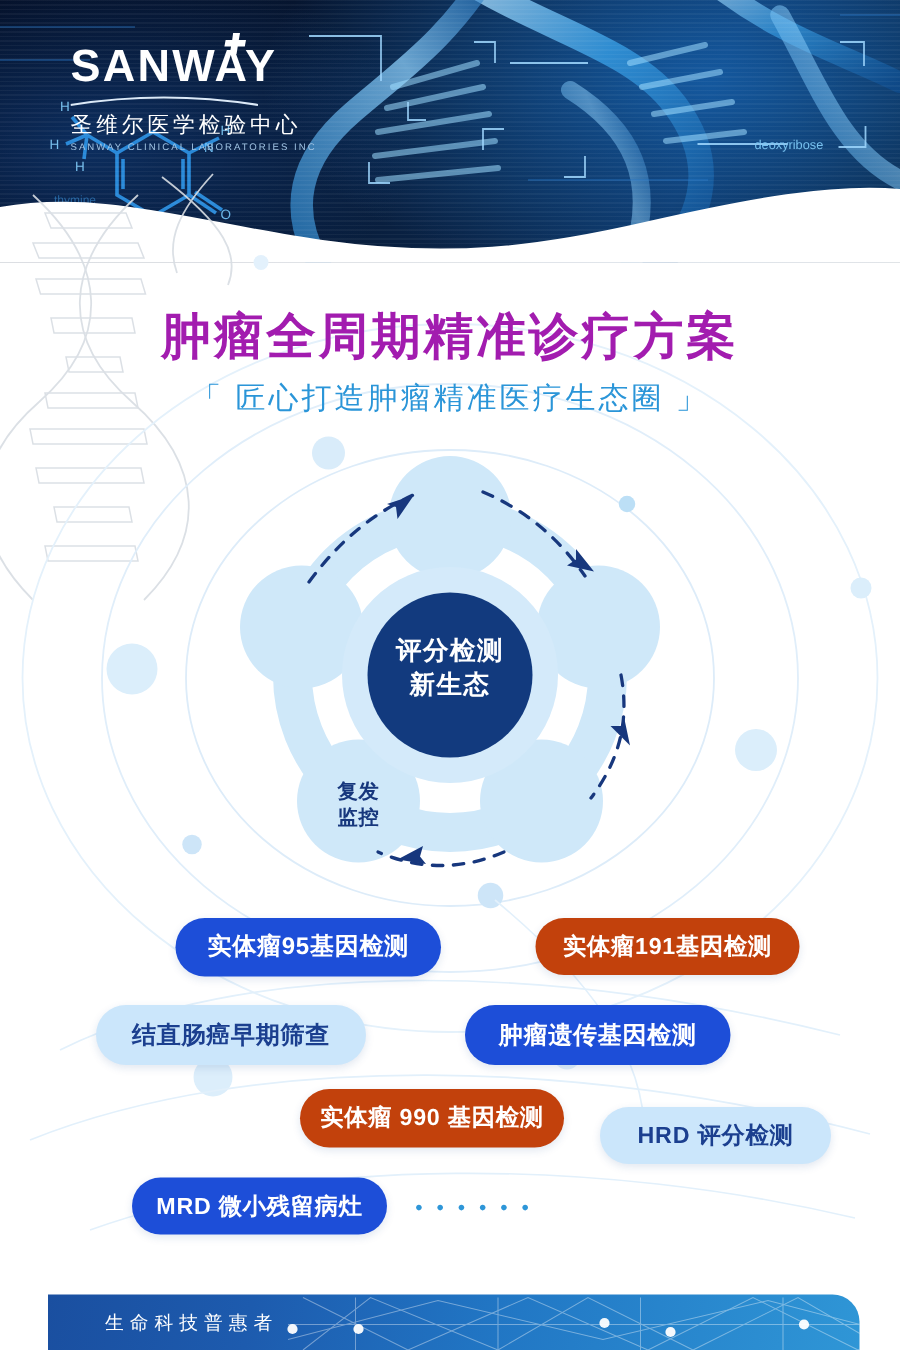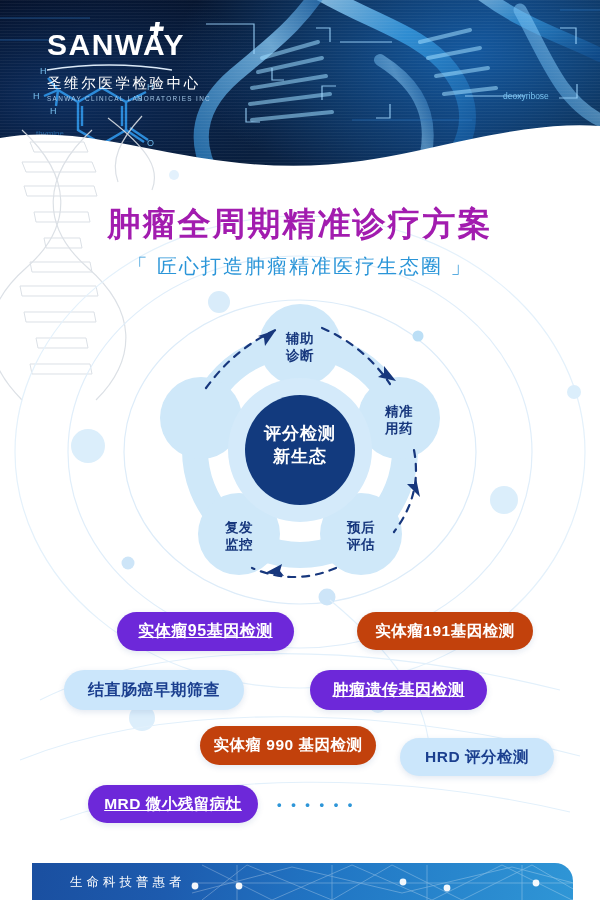--- a/index.html
+++ b/index.html
@@ -57,21 +57,21 @@
     font-weight:bold;line-height:1.38;letter-spacing:1px;white-space:nowrap;
     left:0;width:320px;top:122px;
   }
 
   
   .tag{
     position:absolute;display:flex;align-items:center;justify-content:center;
     border-radius:20px;font-weight:bold;letter-spacing:.5px;white-space:nowrap;
     box-shadow:0 2px 6px rgba(20,70,140,.13);
   }
-  .tag.bright{background:#6d28d9;color:#ffffff;text-decoration:underline;}
+  .tag.bright{background:#1d4ed8;color:#ffffff;}
   .tag.navy{background:#c2410c;color:#ffffff;}
   .tag.light{background:#cbe6fb;color:#1b3f8f;}
   .dots{
     position:absolute;color:#2e96d8;font-size:13px;letter-spacing:3px;font-weight:bold;
   }
 
   
   .footer{
     position:absolute;left:0;top:863px;width:541px;height:37px;overflow:hidden;
     border-top-right-radius:18px;border-bottom-right-radius:0;
@@ -279,32 +279,20 @@
       </g>
       <g fill="#17377d">
         <path d="M118,36 l18,-6 l-11,16 l-1,-8 Z"></path>
         <path d="M244,66 l12,15 l-18,-4 l6,-4 Z"></path>
         <path d="M276,178 l4,19 l-13,-13 l8,0 Z"></path>
         <path d="M144,276 l-19,-3 l17,-9 l-2,7 Z"></path>
       </g>
     </svg>
 
     
-    <div class="node-label" style="left:119px;top:30px;width:82px;">
-      <div>辅助</div>
-      <div>诊断</div>
-    </div>
-    <div class="node-label" style="left:218px;top:103px;width:82px;">
-      <div>精准</div>
-      <div>用药</div>
-    </div>
-    <div class="node-label" style="left:180px;top:219px;width:82px;">
-      <div>预后</div>
-      <div>评估</div>
-    </div>
     <div class="node-label" style="left:58px;top:219px;width:82px;">
       <div>复发</div>
       <div>监控</div>
     </div>
 
     
     <div class="center-label">
       <div>评分检测</div>
       <div>新生态</div>
     </div>

